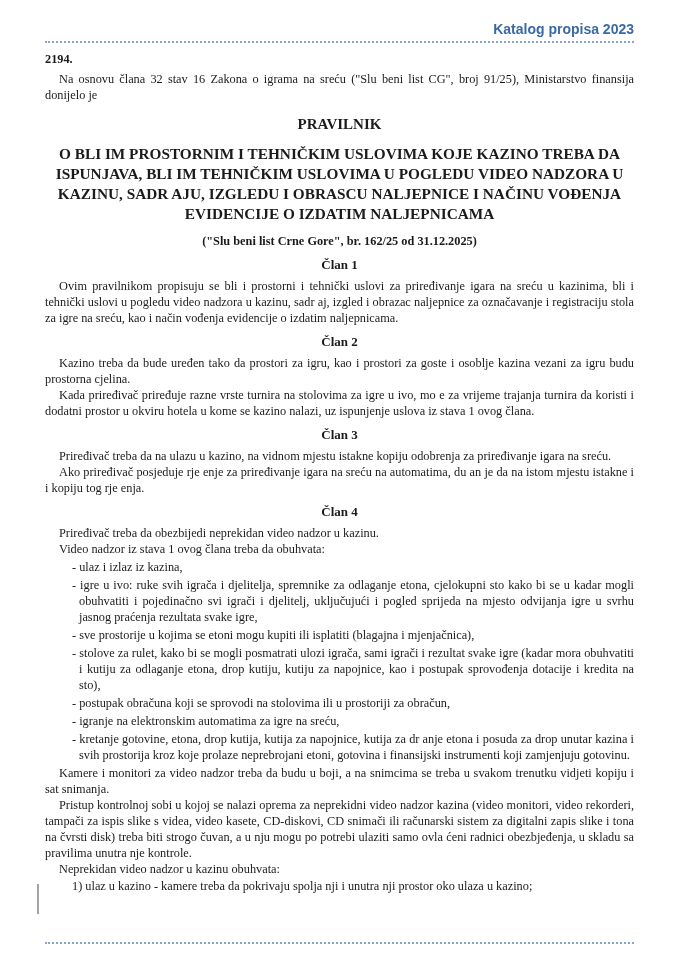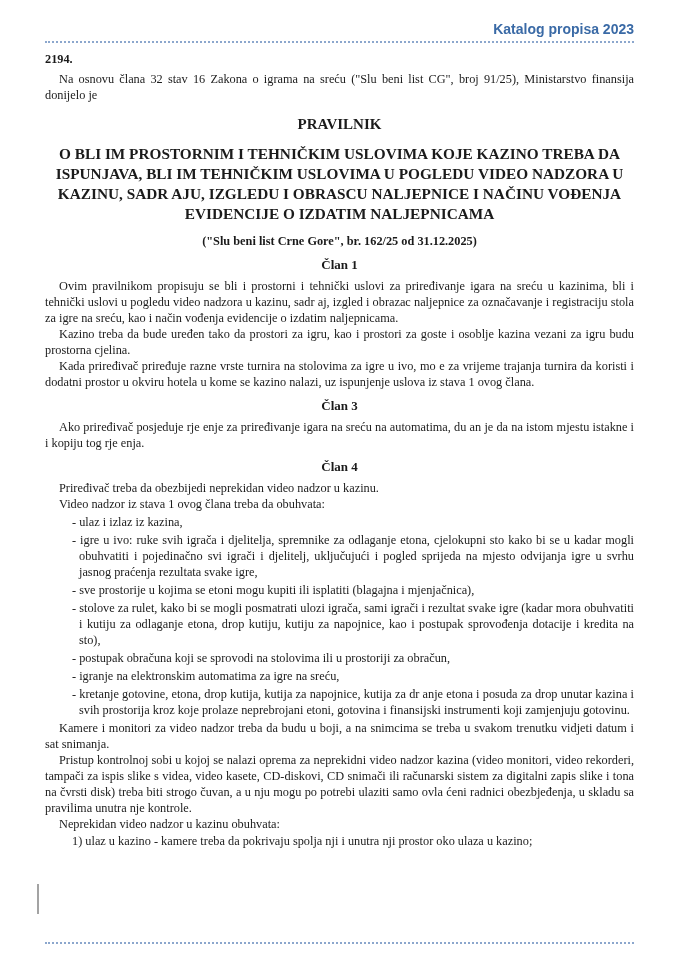--- a/index.html
+++ b/index.html
@@ -78,41 +78,43 @@
     <p class="doc-number">2194.</p>
     <p class="para">Na osnovu člana 32 stav 16 Zakona o igrama na sreću ("Slu beni list CG", broj 91/25), Ministarstvo finansija donijelo je</p>
 
     <h1 class="type-title">PRAVILNIK</h1>
     <h2 class="main-title">O BLI IM PROSTORNIM I TEHNIČKIM USLOVIMA KOJE KAZINO TREBA DA ISPUNJAVA, BLI IM TEHNIČKIM USLOVIMA U POGLEDU VIDEO NADZORA U KAZINU, SADR AJU, IZGLEDU I OBRASCU NALJEPNICE I NAČINU VOĐENJA EVIDENCIJE O IZDATIM NALJEPNICAMA</h2>
     <p class="para gazette">("Slu beni list Crne Gore", br. 162/25 od 31.12.2025)</p>
 
     <h3 class="article-heading">Član 1</h3>
     <p class="para">Ovim pravilnikom propisuju se bli i prostorni i tehnički uslovi za priređivanje igara na sreću u kazinima, bli i tehnički uslovi u pogledu video nadzora u kazinu, sadr aj, izgled i obrazac naljepnice za označavanje i registraciju stola za igre na sreću, kao i način vođenja evidencije o izdatim naljepnicama.</p>
 
+    <h3 class="article-heading">Član 2</h3>
     <p class="para">Kazino treba da bude uređen tako da prostori za igru, kao i prostori za goste i osoblje kazina vezani za igru budu prostorna cjelina.</p>
     <p class="para">Kada priređivač priređuje razne vrste turnira na stolovima za igre u ivo, mo e za vrijeme trajanja turnira da koristi i dodatni prostor u okviru hotela u kome se kazino nalazi, uz ispunjenje uslova iz stava 1 ovog člana.</p>
 
     <h3 class="article-heading">Član 3</h3>
+    <p class="para">Priređivač treba da na ulazu u kazino, na vidnom mjestu istakne kopiju odobrenja za priređivanje igara na sreću.</p>
     <p class="para">Ako priređivač posjeduje rje enje za priređivanje igara na sreću na automatima, du an je da na istom mjestu istakne i i kopiju tog rje enja.</p>
 
     <h3 class="article-heading">Član 4</h3>
     <p class="para">Priređivač treba da obezbijedi neprekidan video nadzor u kazinu.</p>
     <p class="para">Video nadzor iz stava 1 ovog člana treba da obuhvata:</p>
 
     <div class="list">
       <p class="list-item">- ulaz i izlaz iz kazina,</p>
       <p class="list-item">- igre u ivo: ruke svih igrača i djelitelja, spremnike za odlaganje etona, cjelokupni sto kako bi se u kadar mogli obuhvatiti i pojedinačno svi igrači i djelitelj, uključujući i pogled sprijeda na mjesto odvijanja igre u svrhu jasnog praćenja rezultata svake igre,</p>
       <p class="list-item">- sve prostorije u kojima se etoni mogu kupiti ili isplatiti (blagajna i mjenjačnica),</p>
       <p class="list-item">- stolove za rulet, kako bi se mogli posmatrati ulozi igrača, sami igrači i rezultat svake igre (kadar mora obuhvatiti i kutiju za odlaganje etona, drop kutiju, kutiju za napojnice, kao i postupak sprovođenja dotacije i kredita na sto),</p>
       <p class="list-item">- postupak obračuna koji se sprovodi na stolovima ili u prostoriji za obračun,</p>
       <p class="list-item">- igranje na elektronskim automatima za igre na sreću,</p>
       <p class="list-item">- kretanje gotovine, etona, drop kutija, kutija za napojnice, kutija za dr anje etona i posuda za drop unutar kazina i svih prostorija kroz koje prolaze neprebrojani etoni, gotovina i finansijski instrumenti koji zamjenjuju gotovinu.</p>
     </div>
 
-    <p class="para">Kamere i monitori za video nadzor treba da budu u boji, a na snimcima se treba u svakom trenutku vidjeti datum i sat snimanja.</p>
+    <p class="para">Kamere i monitori za video nadzor treba da budu u boji, a na snimcima se treba u svakom trenutku vidjeti kopiju i sat snimanja.</p>
     <p class="para">Pristup kontrolnoj sobi u kojoj se nalazi oprema za neprekidni video nadzor kazina (video monitori, video rekorderi, tampači za ispis slike s videa, video kasete, CD-diskovi, CD snimači ili računarski sistem za digitalni zapis slike i tona na čvrsti disk) treba biti strogo čuvan, a u nju mogu po potrebi ulaziti samo ovla ćeni radnici obezbjeđenja, u skladu sa pravilima unutra nje kontrole.</p>
     <p class="para">Neprekidan video nadzor u kazinu obuhvata:</p>
     <p class="para numbered">1) ulaz u kazino - kamere treba da pokrivaju spolja nji i unutra nji prostor oko ulaza u kazino;</p>
   </main>
 
   <div class="left-mark"></div>
 
   <footer class="footer">
     <div class="dotted"></div>
   </footer>

